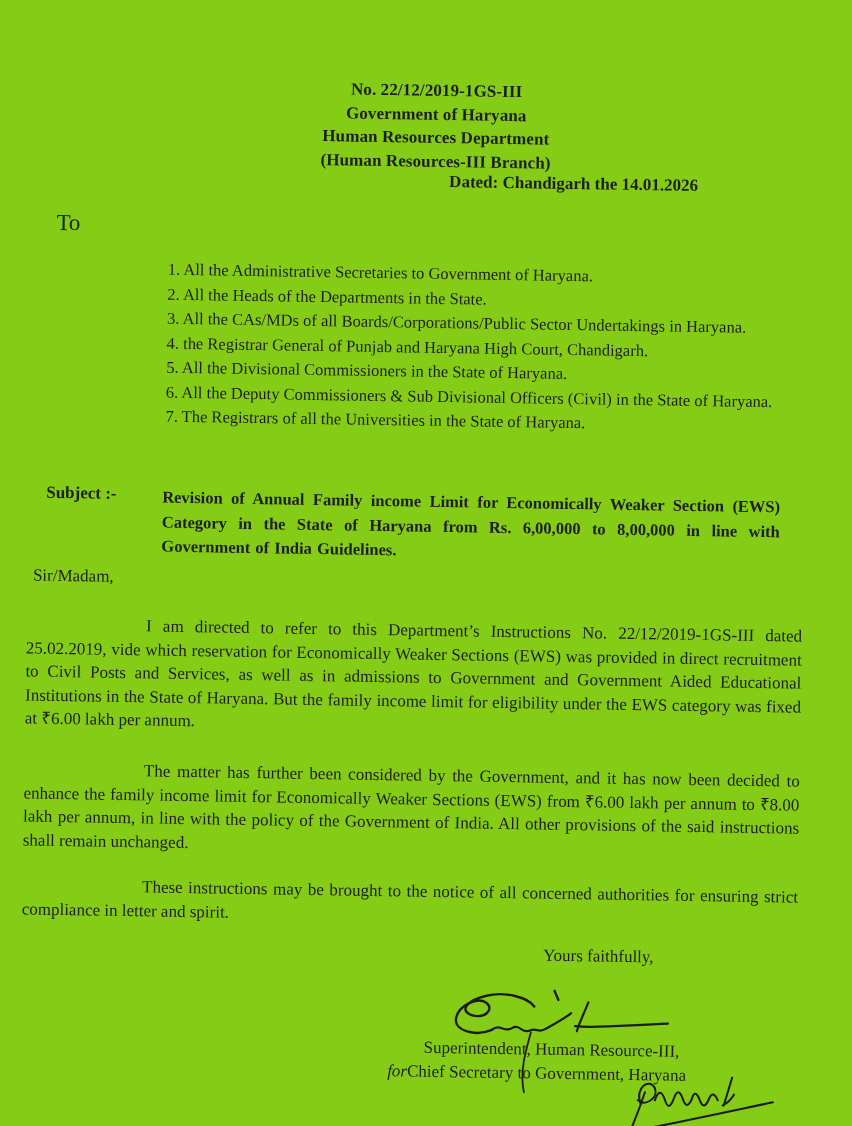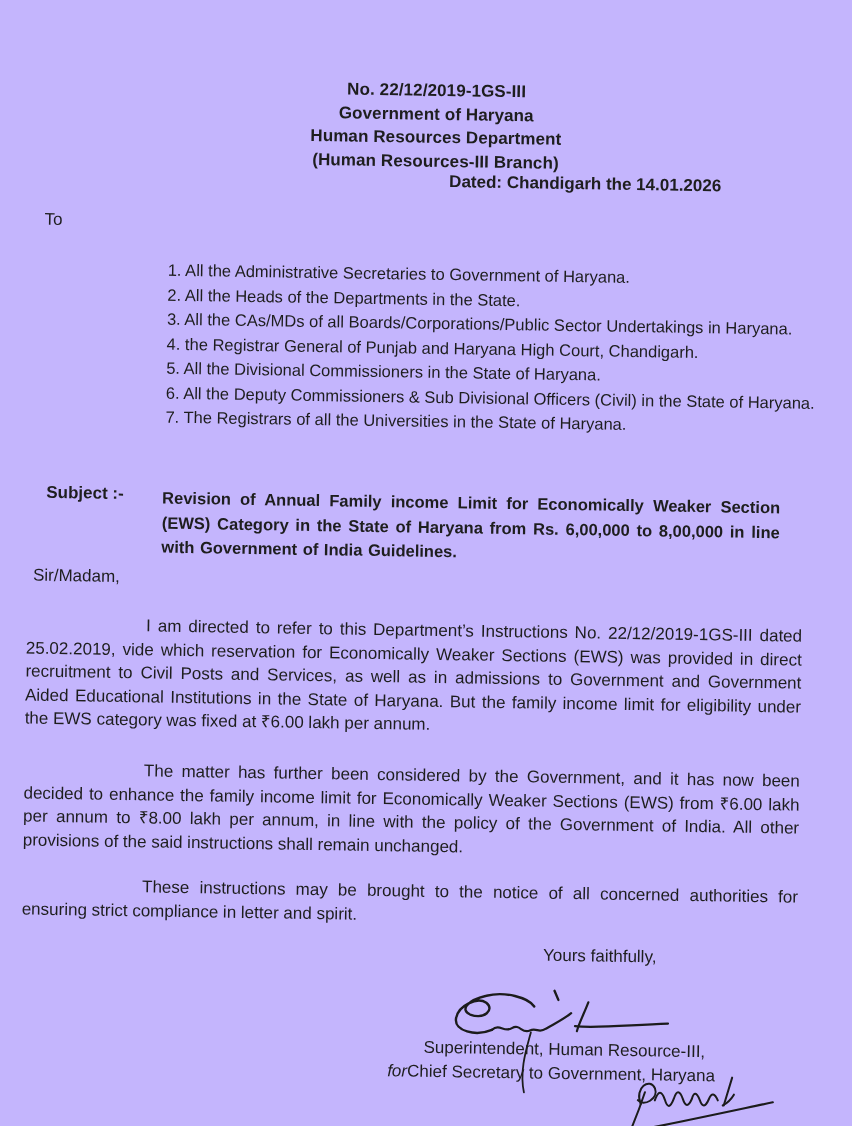--- a/index.html
+++ b/index.html
@@ -1,29 +1,29 @@
 <!DOCTYPE html>
 <html><head>
 <meta charset="utf-8">
 <style>
   html,body{margin:0;padding:0;background:#ffffff;}
   .page{
     position:relative;
     width:852px;height:1126px;
-    background:#c4b5fd;
+    background:#84cc16;
     overflow:hidden;
-    font-family:Liberation Sans, sans-serif;
+    font-family:Liberation Serif, serif;
     color:#1e1e1e;
   }
   .rot{position:absolute;inset:0;transform:rotate(0.9deg);transform-origin:0 0;}
   .abs{position:absolute;}
   .hdr{left:228px;top:72px;width:420px;text-align:center;font-weight:bold;
        font-size:17px;line-height:23.5px;letter-spacing:.1px;}
   .dated{left:452px;top:165px;font-weight:bold;font-size:17px;}
-  .to{left:48px;top:209px;font-size:17px;}
+  .to{left:60px;top:209px;font-size:23px;}
   .recips{left:172px;top:255px;width:650px;font-size:16.5px;line-height:24.5px;}
   .recip{text-align:justify;}
   .subj-label{left:54px;top:482px;font-weight:bold;font-size:17px;}
   .subj-text{left:170px;top:483px;width:618px;font-weight:bold;font-size:16.5px;
              line-height:24.5px;text-align:justify;word-spacing:1px;}
   .salut{left:42px;top:565px;font-size:17px;}
   .para{left:36px;width:776px;font-size:17px;line-height:23.5px;
         text-align:justify;text-indent:120px;}
   .p1{top:612px;}
   .p2{top:757px;}

